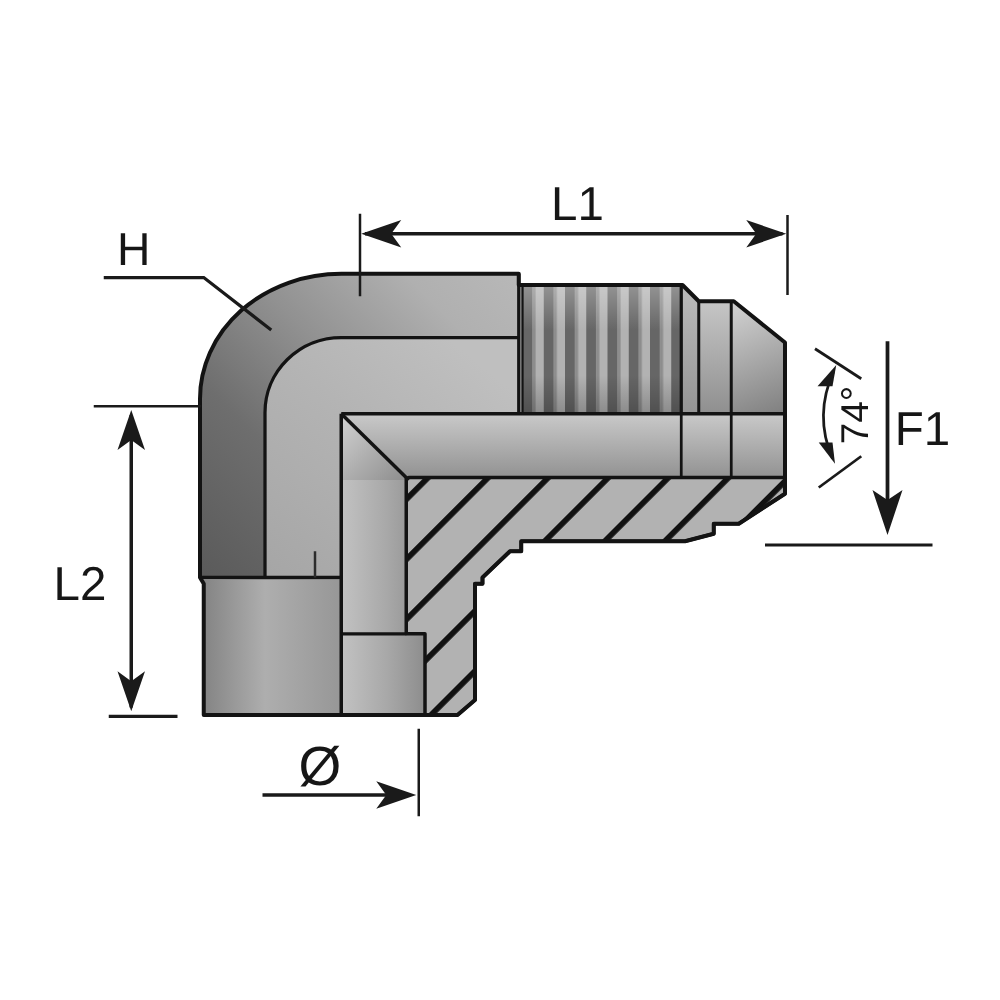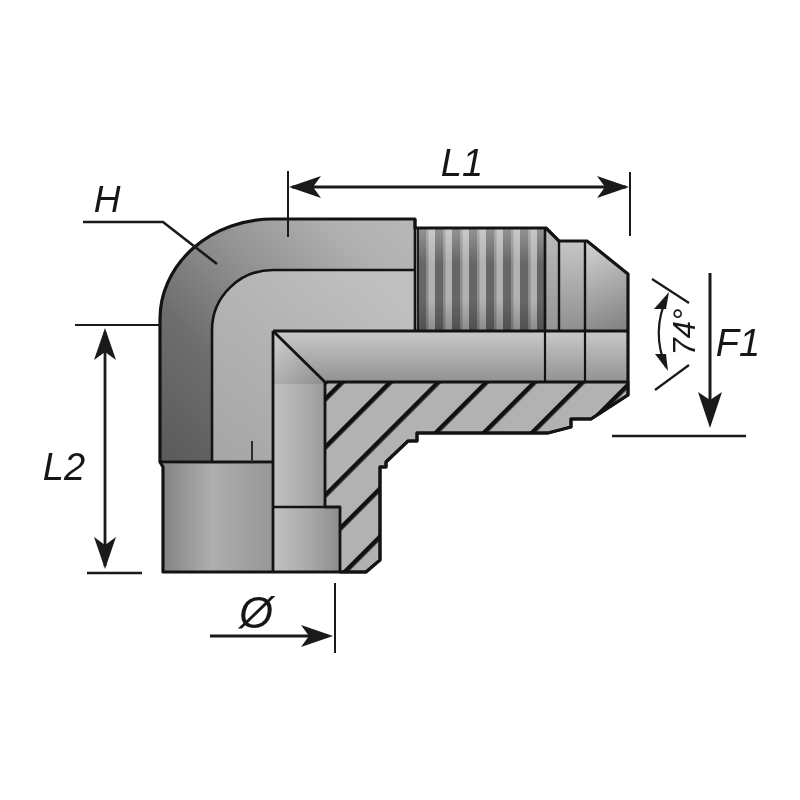--- a/index.html
+++ b/index.html
@@ -1,17 +1,17 @@
 <!DOCTYPE html>
 <html><head>
 <meta charset="utf-8">
 <style>
   html,body{margin:0;padding:0;background:#ffffff;}
   .stage{position:relative;width:800px;height:800px;background:#ffffff;overflow:hidden;
-         font-family:"Liberation Sans", sans-serif;font-style:italic;}
+         font-family:"Liberation Sans", sans-serif;}
   svg{display:block;}
   text{font-family:"Liberation Sans", sans-serif;fill:#161616;}
   .dim-label{font-size:38px;}
   .dim-label-h{font-size:37px;}
   .dim-label-dia{font-size:44px;}
   .dim-label-angle{font-size:31px;}
 </style>
 </head>
 <body>
 

